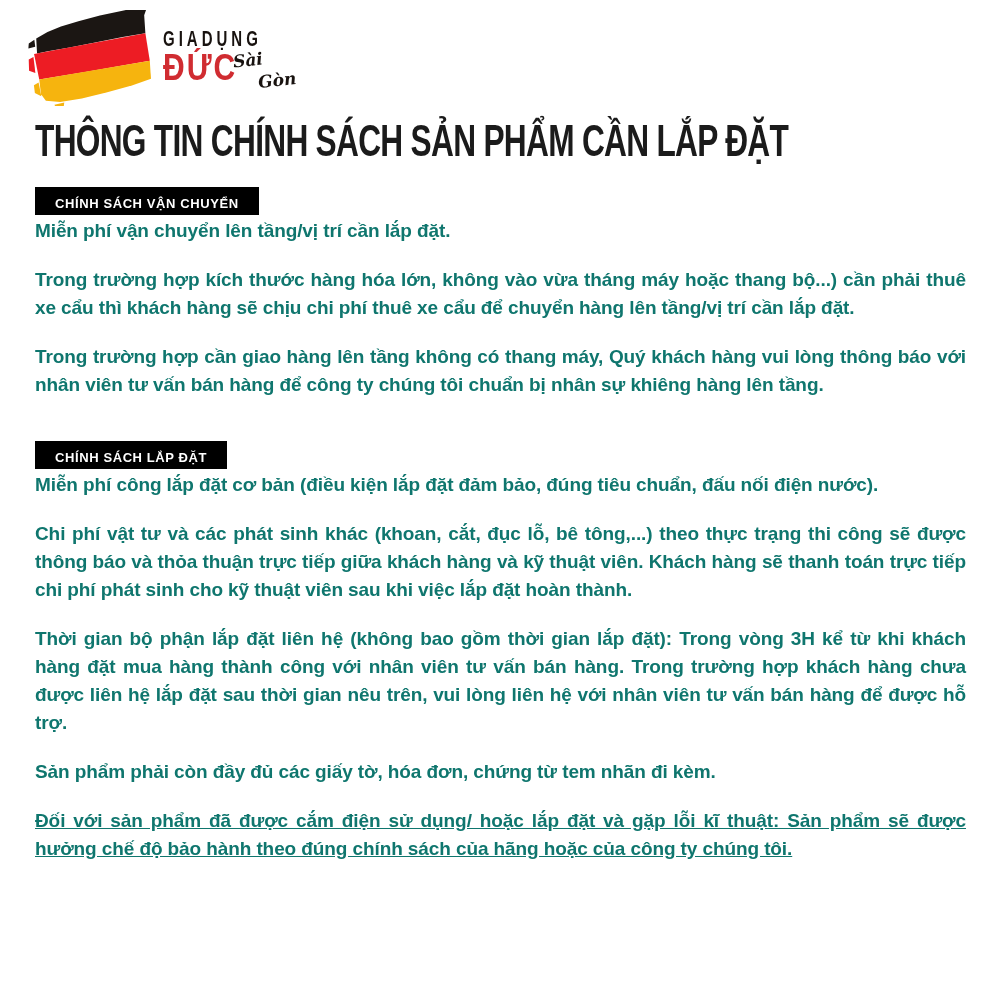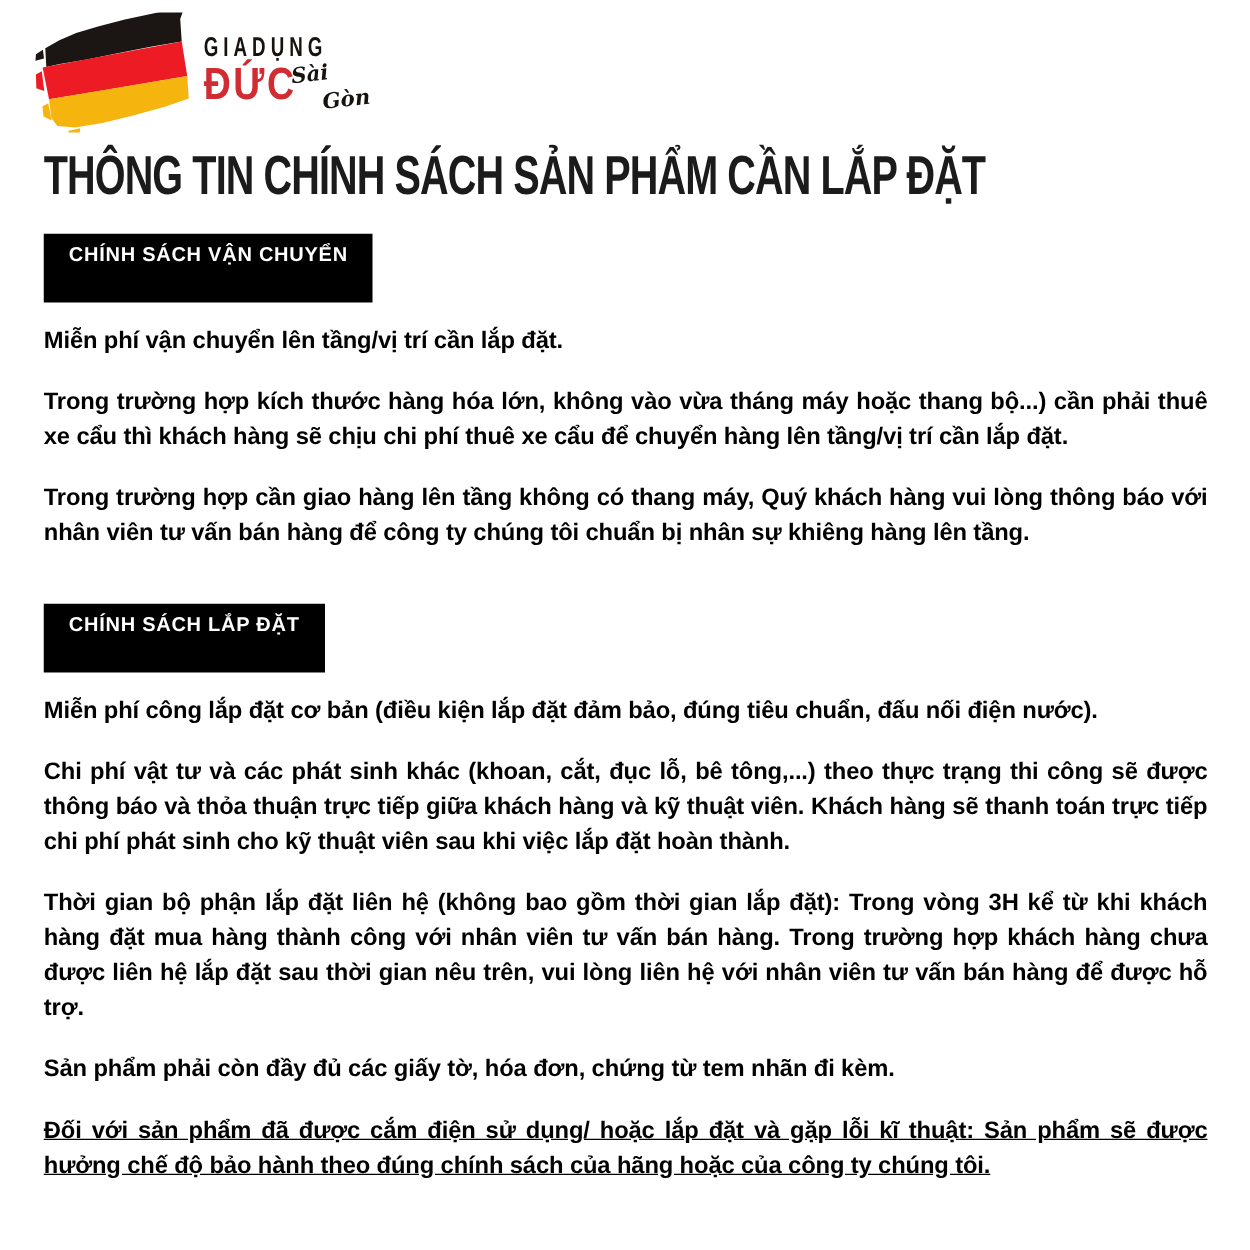--- a/index.html
+++ b/index.html
@@ -82,32 +82,32 @@
     white-space: nowrap;
     transform: scaleX(0.72);
     transform-origin: left center;
   }
 
   
   .badge {
     display: inline-block;
     background: #000000;
     color: #ffffff;
-    font-size: 16px;
+    font-size: 13px;
     font-weight: bold;
     letter-spacing: 0.6px;
-    padding: 9px 20px 28px 20px;
-    margin: 21px 0 17px 0;
+    padding: 9px 20px 4px 20px;
+    margin: 21px 0 2px 0;
   }
   .para {
     font-size: 19px;
     font-weight: bold;
     line-height: 28px;
     text-align: justify;
-    color: #000000;
+    color: #0f766e;
     margin: 0 0 21px 0;
     letter-spacing: -0.1px;
   }
   section:last-child .para:last-child { margin-bottom: 0; text-decoration: underline; }
 </style>
 </head>
 <body>
 
 <div class="page">
 

